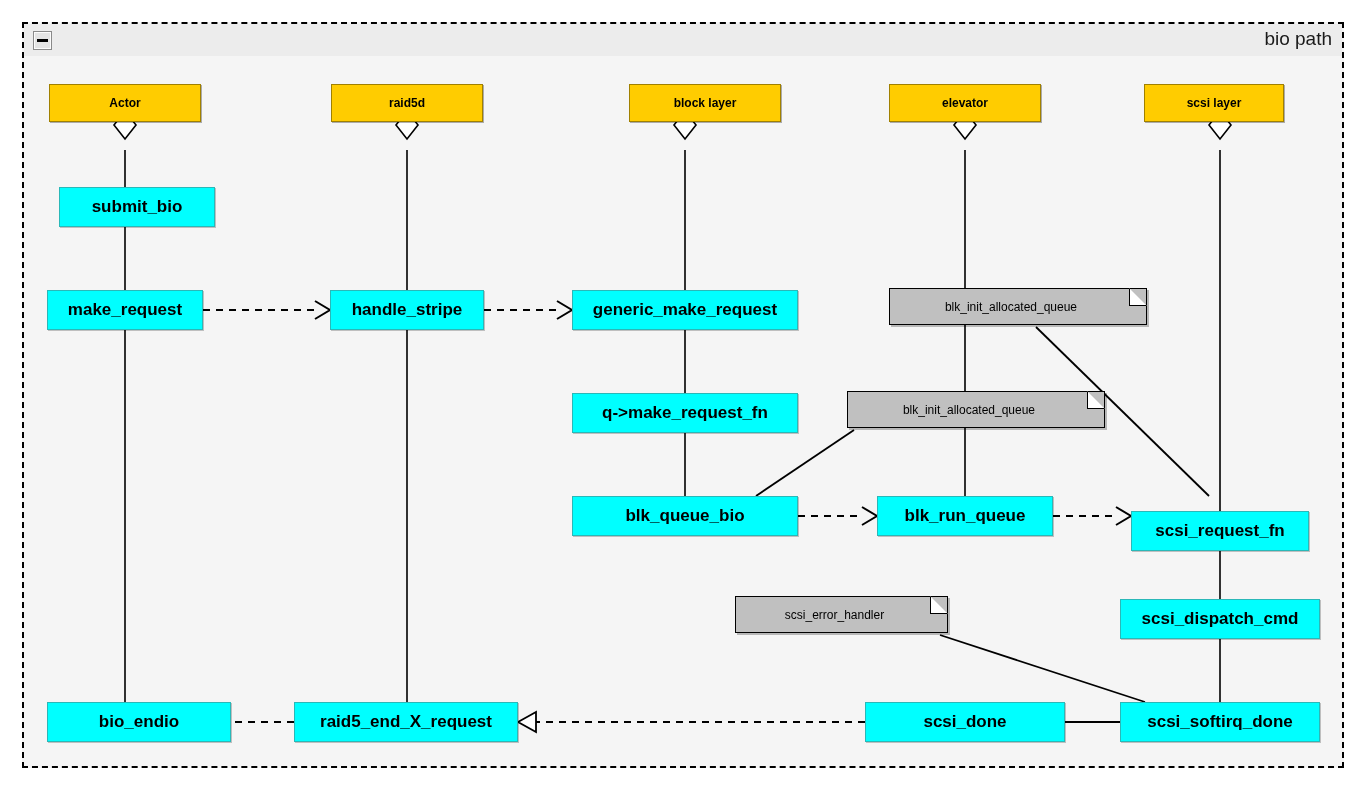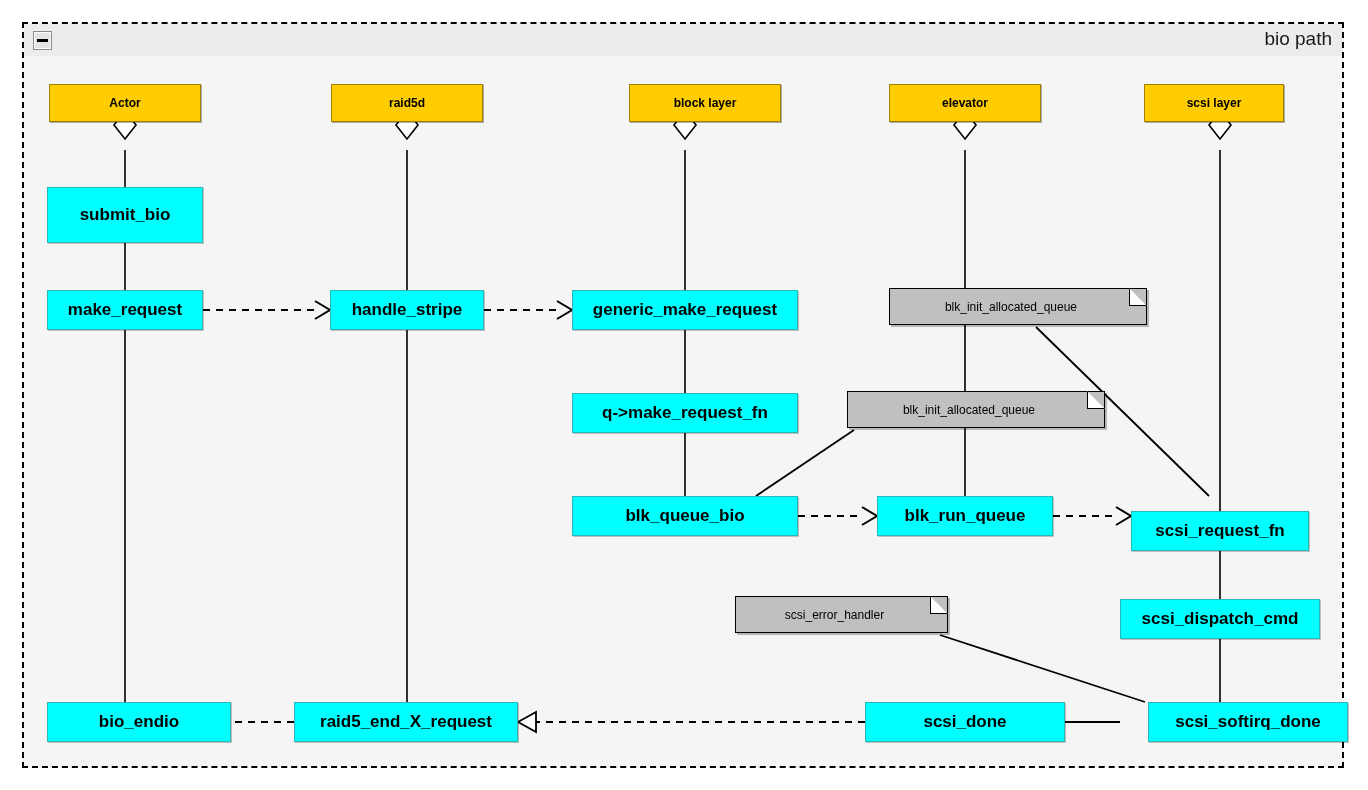--- a/index.html
+++ b/index.html
@@ -200,21 +200,21 @@
         <span>block layer</span>
       </div>
       <div class="participant" style="left: 889px; top: 84px; width: 152px; height: 38px;">
         <span>elevator</span>
       </div>
       <div class="participant" style="left: 1144px; top: 84px; width: 140px; height: 38px;">
         <span>scsi layer</span>
       </div>
     </div>
   <div id="g-actions">
-      <div class="action" style="left: 47px; top: 187px; width: 156px; height: 56px;">
+      <div class="action" style="left: 59px; top: 187px; width: 156px; height: 40px;">
         <span>submit_bio</span>
       </div>
       <div class="action" style="left: 47px; top: 290px; width: 156px; height: 40px;">
         <span>make_request</span>
       </div>
       <div class="action" style="left: 330px; top: 290px; width: 154px; height: 40px;">
         <span>handle_stripe</span>
       </div>
       <div class="action" style="left: 572px; top: 290px; width: 226px; height: 40px;">
         <span>generic_make_request</span>
@@ -236,21 +236,21 @@
       </div>
       <div class="action" style="left: 47px; top: 702px; width: 184px; height: 40px; justify-content: center;">
         <span>bio_endio</span>
       </div>
       <div class="action" style="left: 294px; top: 702px; width: 224px; height: 40px;">
         <span>raid5_end_X_request</span>
       </div>
       <div class="action" style="left: 865px; top: 702px; width: 200px; height: 40px;">
         <span>scsi_done</span>
       </div>
-      <div class="action" style="left: 1120px; top: 702px; width: 200px; height: 40px; margin-left: 28px;">
+      <div class="action" style="left: 1120px; top: 702px; width: 200px; height: 40px;">
         <span>scsi_softirq_done</span>
       </div>
     </div>
   <div id="g-notes">
       <div class="note" style="left: 889px; top: 288px; width: 258px; height: 37px;">
         <span class="note-label">blk_init_allocated_queue</span>
         <span class="fold"></span>
       </div>
       <div class="note" style="left: 847px; top: 391px; width: 258px; height: 37px;">
         <span class="note-label">blk_init_allocated_queue</span>

